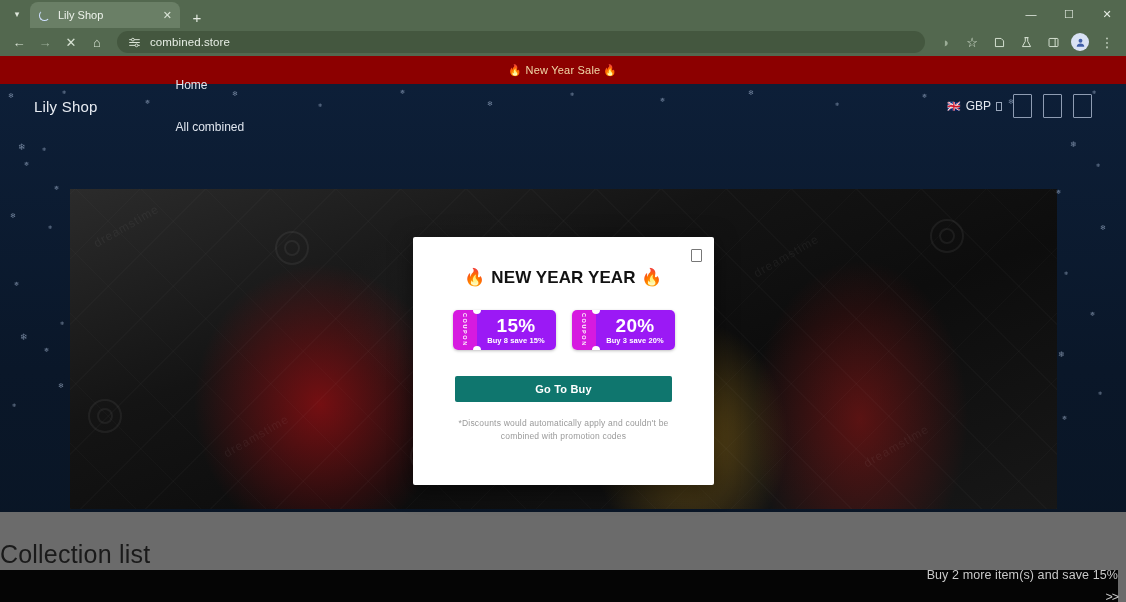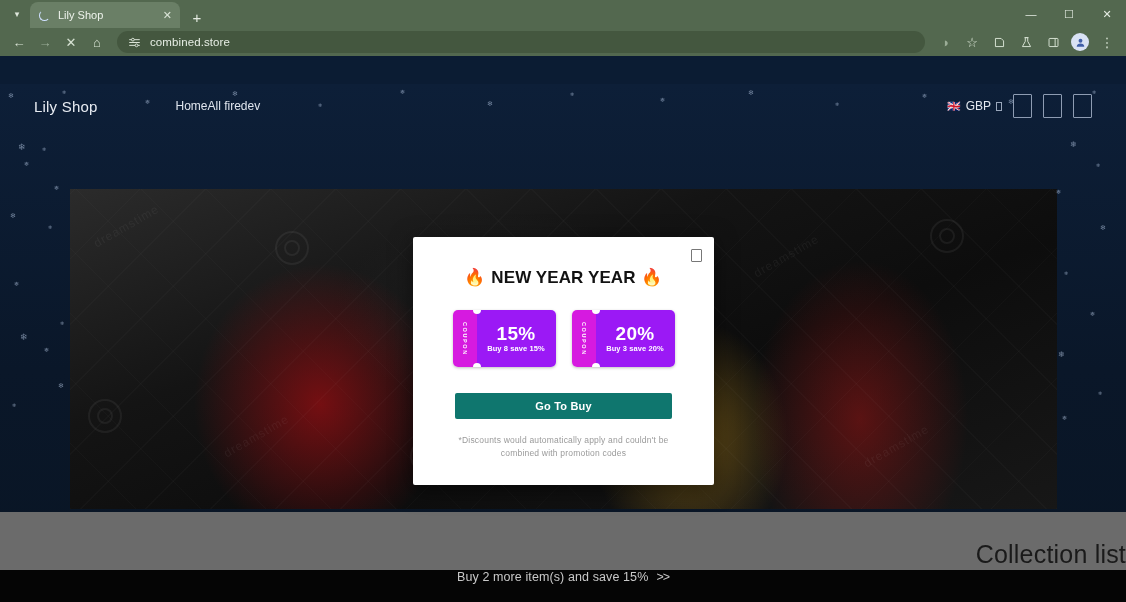--- a/index.html
+++ b/index.html
@@ -73,21 +73,21 @@
     display:flex; align-items:center; justify-content:center;
     font-size:11px; letter-spacing:.2px; gap:4px;
   }
 
   
   .site-head {
     height:44px; position:relative; z-index:3;
     display:flex; align-items:center; padding:0 34px;
   }
   .brand { font-size:15px; color:#e8ecf2; font-weight:400; letter-spacing:.2px; }
-  .nav { display:flex; margin-left:78px; }
+  .nav { display:flex; gap:28px; margin-left:78px;flex-direction:column; }
   .nav a { font-size:12px; color:#dfe5ee; text-decoration:none; }
   .head-right { margin-left:auto; display:flex; align-items:center; gap:11px; }
   .currency { display:flex; align-items:center; gap:5px; font-size:12px; color:#e4e9f0; }
   .flag { font-size:11px; }
   .tiny-box { width:6px; height:9px; border:1px solid #9aa7bb; display:inline-block; }
   .icon-box { width:19px; height:24px; border:1px solid #8e9cb2; border-radius:1px; }
 
   
   .snowlayer { position:absolute; inset:0; pointer-events:none; z-index:1; }
   .snowlayer span { position:absolute; color:rgba(200,218,245,.55); }
@@ -128,21 +128,21 @@
   .modal-close {
     position:absolute; right:12px; top:12px;
     width:11px; height:13px; border:1.3px solid #777; border-radius:1px; background:#fff;
   }
   .modal-title {
     margin-top:30px; font-size:17px; color:#121212; font-weight:600;
     letter-spacing:.1px; display:flex; align-items:center; gap:6px;
   }
   .coupons { display:flex; gap:16px; margin-top:22px; }
   .coupon {
-    width:103px; height:57px; display:flex; border-radius:5px; overflow:hidden;
+    width:103px; height:40px; display:flex; border-radius:5px; overflow:hidden;
     position:relative; box-shadow:0 1px 3px rgba(0,0,0,.25);
   }
   .coupon-strip {
     width:24px; background:#d61ae0;
     display:flex; align-items:center; justify-content:center;
   }
   .coupon-strip span {
     writing-mode:vertical-rl; font-size:5.5px; color:#fff;
     letter-spacing:1.6px; font-weight:700;
   }
@@ -170,30 +170,30 @@
     margin-top:15px; width:230px; text-align:center;
     font-size:8.5px; line-height:1.55; color:#9a9a9a; letter-spacing:.2px;
   }
 
   
   .collection {
     position:absolute; left:0; right:0; top:428px; bottom:0;
     background:#6b6b6b; z-index:2;
   }
   .collection-title {
-    text-align:right; padding-top:28px;
+    text-align:left; padding-top:28px;
     font-size:25px; color:#1a1a1a; font-weight:400; letter-spacing:.2px;
   }
 
   
   .stickybar {
-    position:absolute; left:0; right:0; bottom:0; height:32px;
+    position:absolute; left:0; right:8px; bottom:0; height:32px;
     background:#050505; color:#c9c9c9; z-index:9;
-    display:flex; align-items:flex-start; justify-content:center;
-    font-size:12.5px; gap:8px; letter-spacing:.1px;
+    display:flex; align-items:flex-end; justify-content:center;
+    font-size:12.5px; gap:8px; letter-spacing:.1px;flex-direction:column;
   }
   .stickybar .arrows { letter-spacing:-1px; }
 </style>
 </head>
 <body>
 
 <div class="browser">
 
   <div class="tabstrip">
     <div class="tab-list-btn">▾</div>
@@ -263,20 +263,21 @@
               <path d="M2.5 14c0-3 2.6-4.6 5.5-4.6S13.5 11 13.5 14z"></path>
           </svg>
         </span>
       </div>
       <div class="tb-btn">⋮</div>
     </div>
   </div>
 
   <div class="viewport">
 
+    <div class="announce">🔥 New Year Sale 🔥</div>
 
     <div class="hero-wrap">
 
       <div class="snowlayer">
         <span style="left:8px;top:8px;font-size:7px;">❄</span>
         <span style="left:62px;top:5px;font-size:5px;">❄</span>
         <span style="left:145px;top:14px;font-size:6px;">❄</span>
         <span style="left:232px;top:6px;font-size:7px;">❄</span>
         <span style="left:318px;top:18px;font-size:5px;">❄</span>
         <span style="left:400px;top:4px;font-size:6px;">❄</span>
@@ -321,21 +322,21 @@
         <span class="wmring" style="left:340px;top:250px;"></span>
         <span class="wm" style="left:680px;top:60px;">dreamstime</span>
         <span class="wmring" style="left:860px;top:30px;"></span>
         <span class="wm" style="left:790px;top:250px;">dreamstime</span>
       </div>
 
       <div class="site-head">
         <div class="brand">Lily Shop</div>
         <div class="nav">
           <a href="#">Home</a>
-          <a href="#">All firedev</a>
+          <a href="#">All combined</a>
         </div>
         <div class="head-right">
           <div class="currency">
             <span class="flag">🇬🇧</span>
             <span>GBP</span>
             <span class="tiny-box"></span>
           </div>
           <div class="icon-box"></div>
           <div class="icon-box"></div>
           <div class="icon-box"></div>

